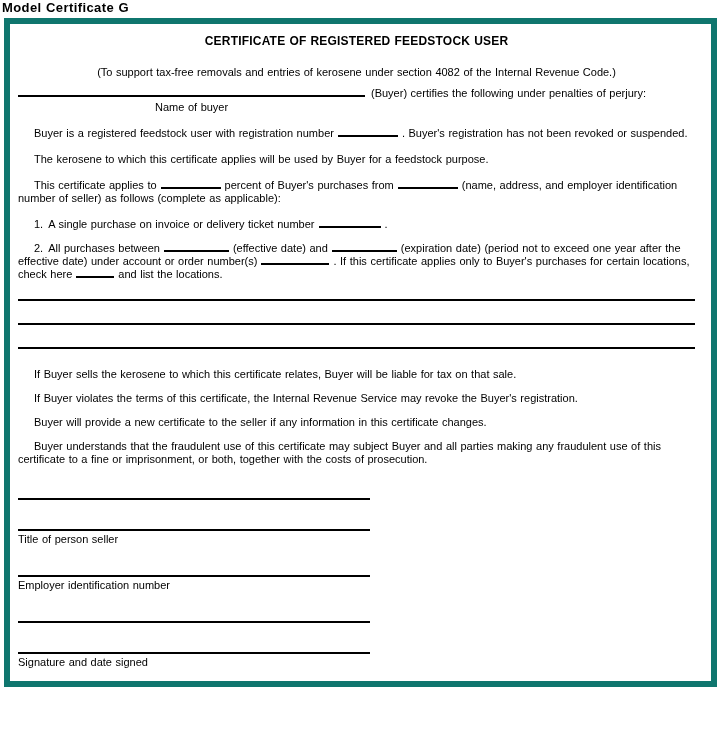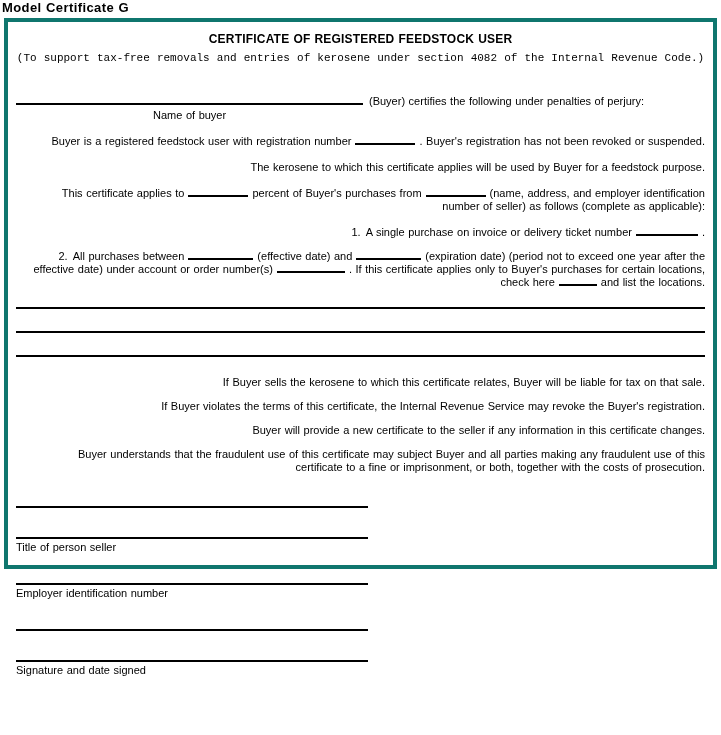--- a/index.html
+++ b/index.html
@@ -17,58 +17,56 @@
   .doc-heading {
     font-size: 13px;
     font-weight: bold;
     letter-spacing: 0.4px;
     margin: 1px 0 0 2px;
     height: 17px;
   }
   .cert-box {
     margin-left: 4px;
     width: 713px;
-    height: 551px;
-    border: 4px solid #0f766e;
-    padding: 8px 8px 0 8px;
+    height: 669px;
+    border: 6px solid #0f766e;
+    padding: 8px 16px 0 8px;
   }
   .cert-title {
     text-align: center;
     font-weight: bold;
     font-size: 12px;
     line-height: 14px;
     letter-spacing: 0.2px;
     margin-top: 2px;
   }
   .cert-subtitle {
     text-align: center;
-    margin-top: 6px;
-    font-family: Liberation Mono, monospace;
+    margin-top: 18px;
   }
   .buyer-row {
-    margin-top: 30px;
+    margin-top: 8px;
     white-space: nowrap;
   }
   .blank {
     display: inline-block;
     height: 2px;
     border-bottom: 2px solid #000;
     margin: 0 4px;
   }
   .buyer-name-blank { width: 347px; margin: 0 6px 0 0; }
   .buyer-name-label { margin: 1px 0 10px 137px; }
   .w60 { width: 60px; }
   .w62 { width: 62px; }
   .w65 { width: 65px; }
   .w68 { width: 68px; }
   .w38 { width: 38px; }
   p.para {
     margin: 13px 0 0 0;
     text-indent: 16px;
-    text-align: right;
   }
   p.para.tight { margin-top: 11px; }
   .item-num { margin-right: 5px; }
   .loc-line {
     height: 0;
     border: 0;
     border-top: 2px solid #000;
     margin: 22px 0 0 0;
   }
   .loc-line.first { margin-top: 18px; }

